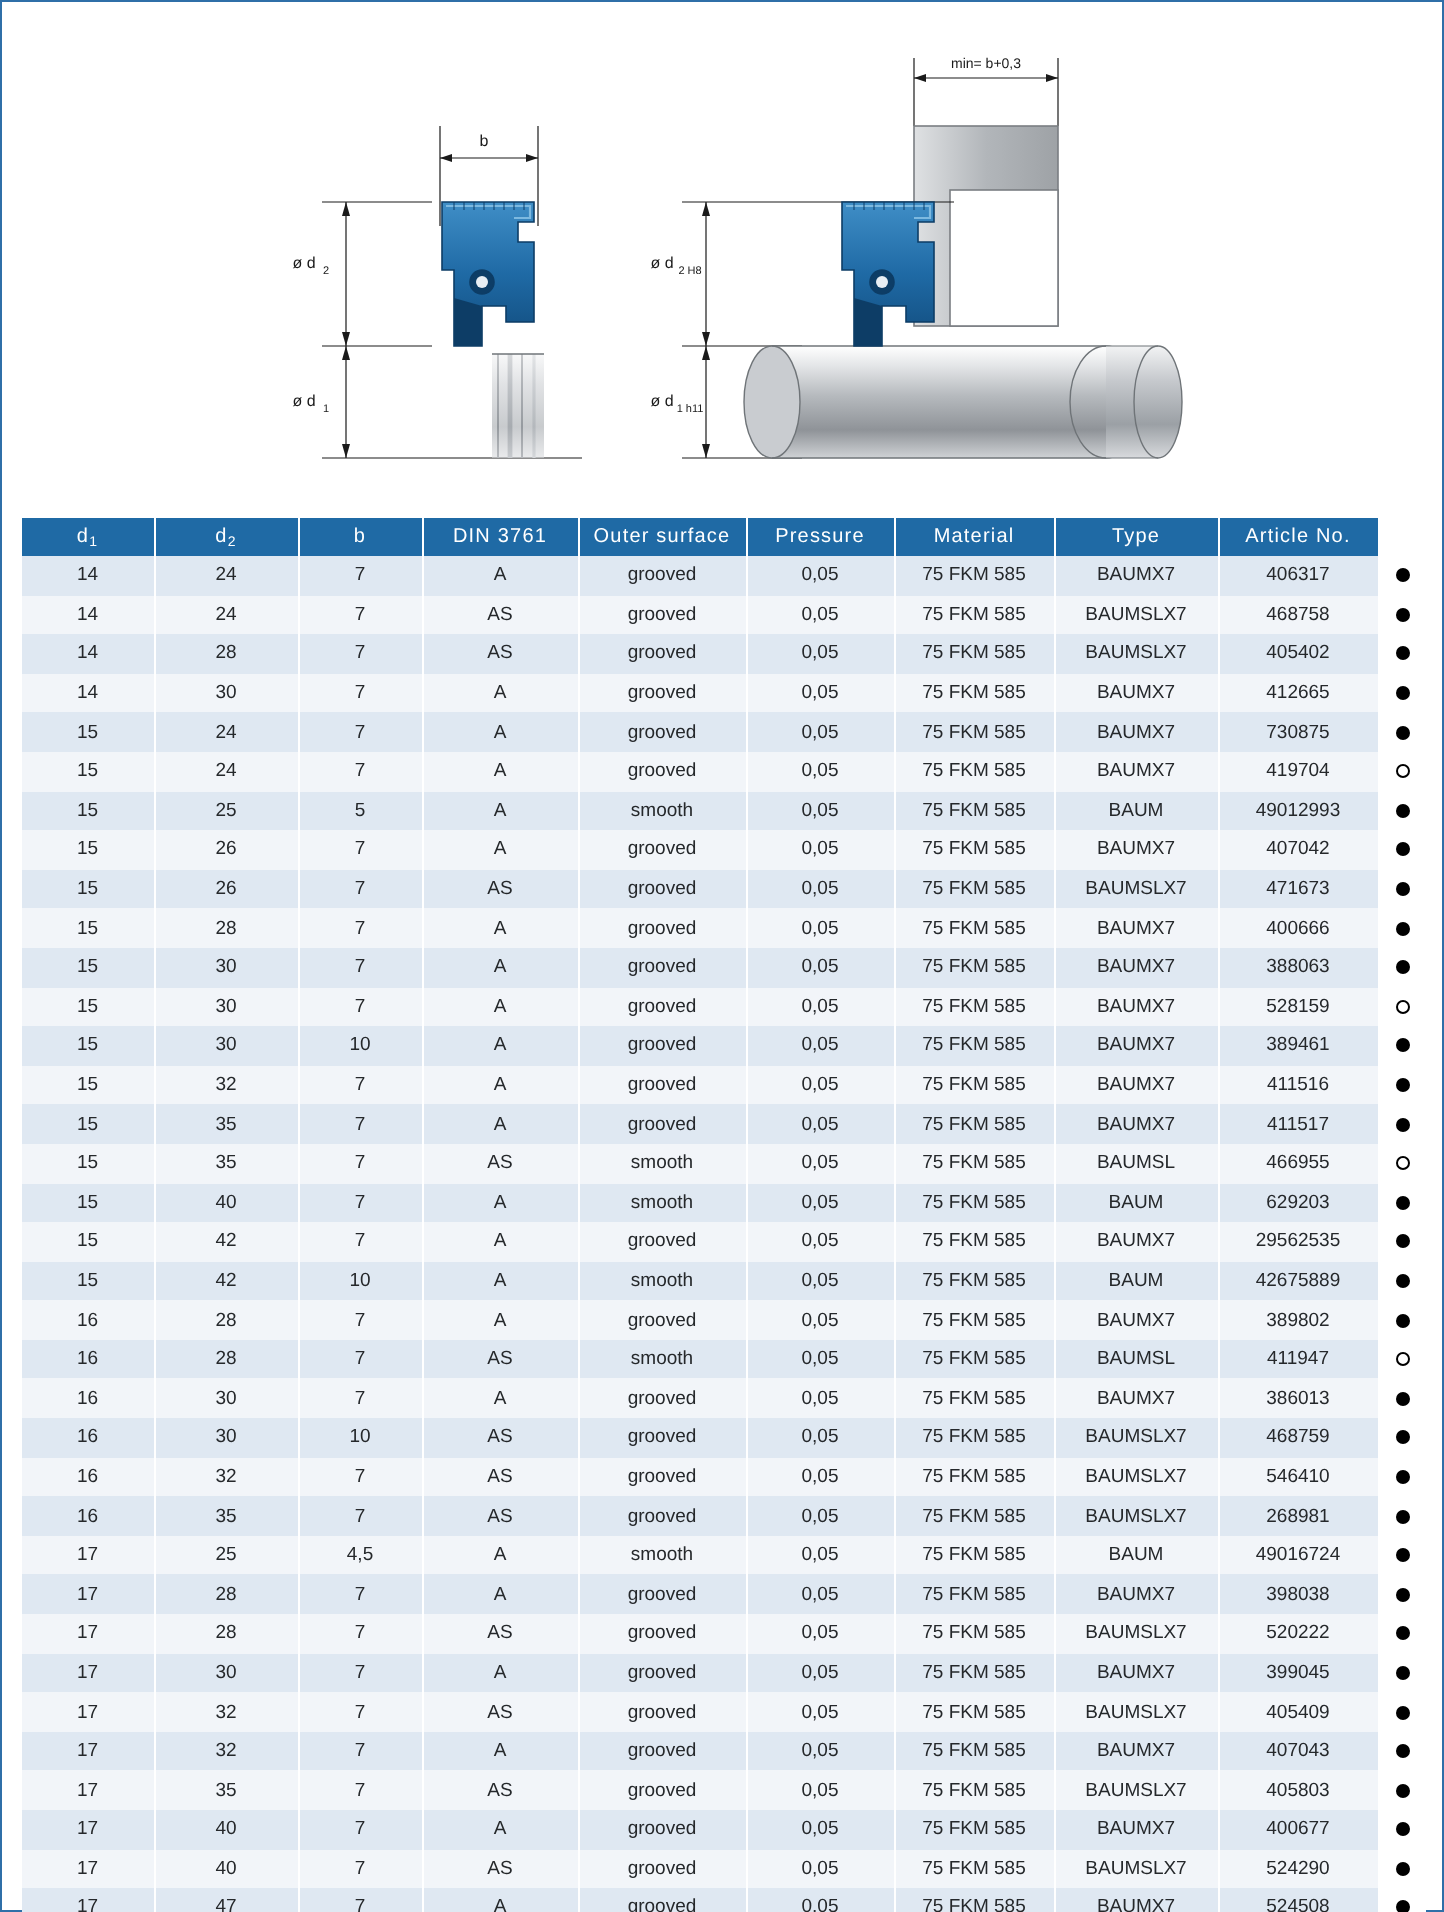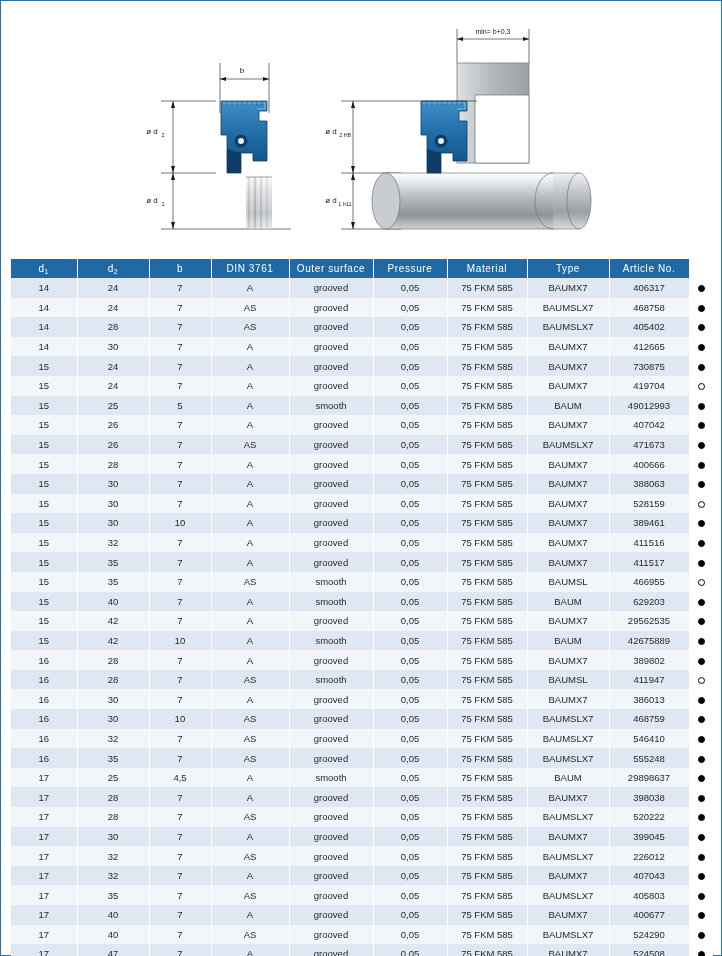--- a/index.html
+++ b/index.html
@@ -555,33 +555,33 @@
           </tr>
           <tr class="odd">
             <td>16</td>
             <td>35</td>
             <td>7</td>
             <td>AS</td>
             <td>grooved</td>
             <td>0,05</td>
             <td>75 FKM 585</td>
             <td>BAUMSLX7</td>
-            <td>555248</td>
+            <td>268981</td>
             <td class="dotcell"><span class="dot-filled"></span></td>
           </tr>
           <tr class="even">
             <td>17</td>
             <td>25</td>
             <td>4,5</td>
             <td>A</td>
             <td>smooth</td>
             <td>0,05</td>
             <td>75 FKM 585</td>
             <td>BAUM</td>
-            <td>29898637</td>
+            <td>49016724</td>
             <td class="dotcell"><span class="dot-filled"></span></td>
           </tr>
           <tr class="odd">
             <td>17</td>
             <td>28</td>
             <td>7</td>
             <td>A</td>
             <td>grooved</td>
             <td>0,05</td>
             <td>75 FKM 585</td>
@@ -615,21 +615,21 @@
           </tr>
           <tr class="even">
             <td>17</td>
             <td>32</td>
             <td>7</td>
             <td>AS</td>
             <td>grooved</td>
             <td>0,05</td>
             <td>75 FKM 585</td>
             <td>BAUMSLX7</td>
-            <td>226012</td>
+            <td>405409</td>
             <td class="dotcell"><span class="dot-filled"></span></td>
           </tr>
           <tr class="odd">
             <td>17</td>
             <td>32</td>
             <td>7</td>
             <td>A</td>
             <td>grooved</td>
             <td>0,05</td>
             <td>75 FKM 585</td>

